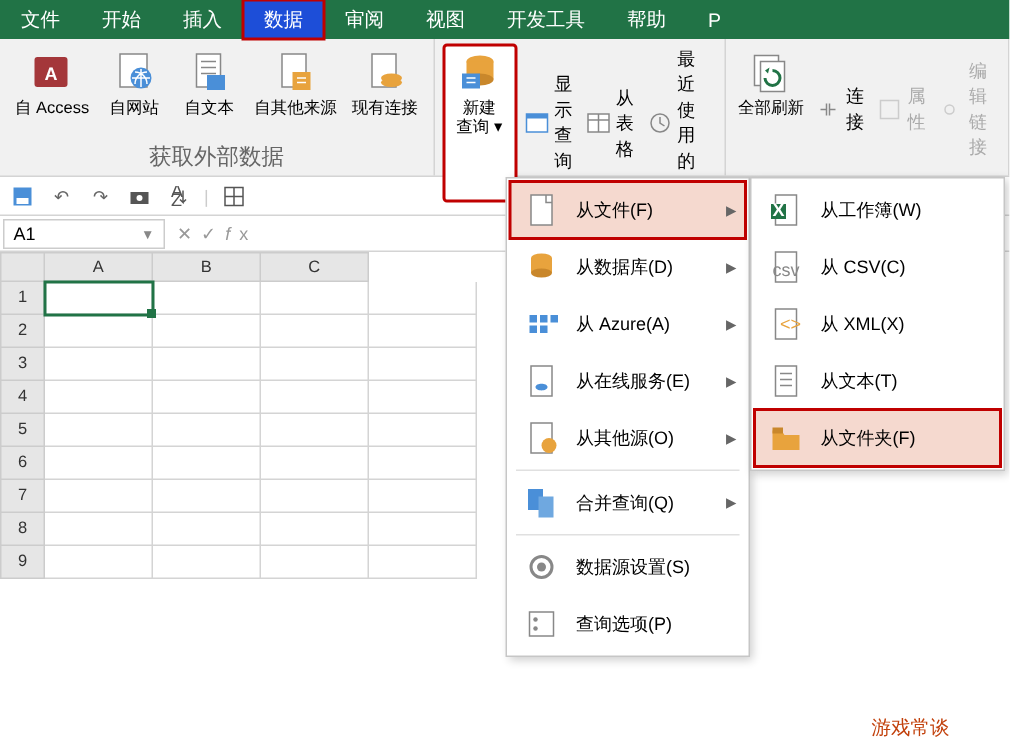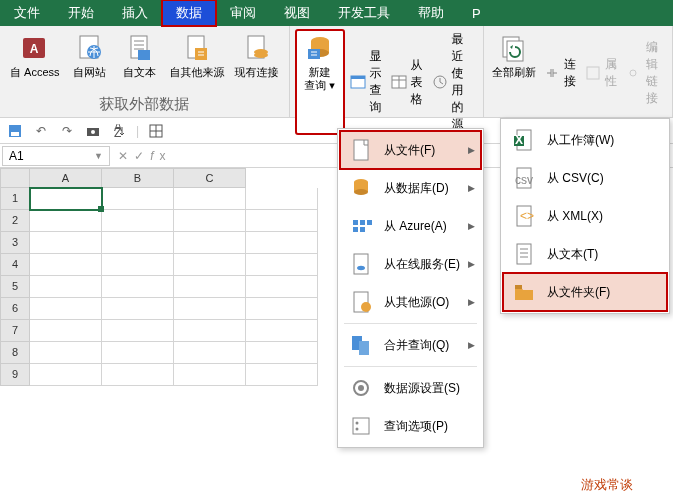--- a/index.html
+++ b/index.html
@@ -27,21 +27,21 @@
 .grid{position:relative;background:#fff}
 .colhdr{display:flex;height:20px}
 .corner{width:30px;border:1px solid #ccc;background:#e6e6e6}
 .ch{flex:0 0 72px;border:1px solid #ccc;border-left:none;background:#e6e6e6;text-align:center;line-height:18px;font-size:11px;color:#333}
 .row{display:flex;height:22px}
 .rh{width:30px;border:1px solid #ccc;border-top:none;background:#e6e6e6;text-align:center;line-height:20px;font-size:11px;color:#333}
 .cell{flex:0 0 72px;border-right:1px solid #d4d4d4;border-bottom:1px solid #d4d4d4}
 .selcell{outline:2px solid #217346;outline-offset:-1px;position:relative}
 .selcell::after{content:"";position:absolute;right:-3px;bottom:-3px;width:6px;height:6px;background:#217346}
 .menu{position:absolute;background:#fff;border:1px solid #c6c6c6;box-shadow:2px 2px 6px rgba(0,0,0,.2);padding:2px}
-.menu1{left:337px;top:128px;width:147px}
+.menu1{left:337px;top:118px;width:163px}
 .menu2{left:500px;top:118px;width:170px}
 .mi{display:flex;align-items:center;padding:6px 8px;gap:10px;cursor:pointer;position:relative}
 .mi.hl{background:#f5d9cf;outline:2px solid #c00000;outline-offset:-1px}
 .mi .mic{width:26px;height:26px;display:flex;align-items:center;justify-content:center;flex-shrink:0}
 .mi .arr{position:absolute;right:6px;color:#666;font-size:9px}
 .msep{height:1px;background:#e0e0e0;margin:2px 4px}
 .watermark{position:absolute;right:40px;bottom:6px;color:#c2410c;font-size:13px}
 svg{display:block}
 </style>
 </head>

